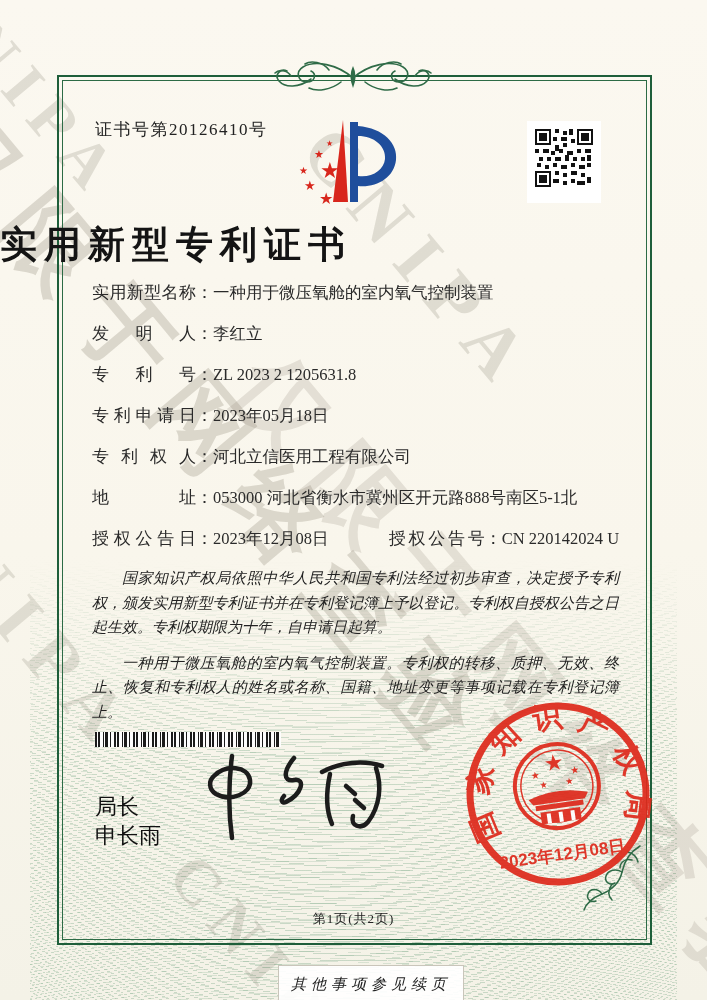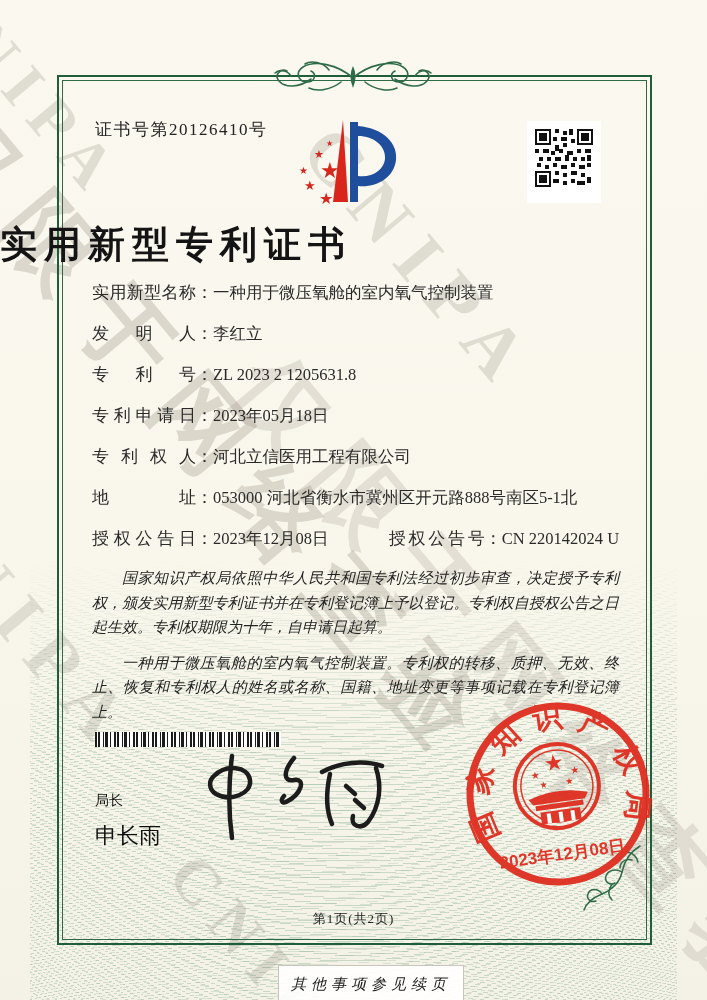--- a/index.html
+++ b/index.html
@@ -78,21 +78,21 @@
   .paragraphs p{margin:0 0 11px 0;text-indent:2em;}
   
   .barcode{
     position:absolute;left:95px;top:732px;width:186px;height:15px;z-index:4;
     background:repeating-linear-gradient(90deg,
       #1b1b1b 0 2px,#fdfdfd 2px 3px,#1b1b1b 3px 5px,#fdfdfd 5px 8px,
       #1b1b1b 8px 9px,#fdfdfd 9px 10px,#1b1b1b 10px 13px,#fdfdfd 13px 15px,
       #1b1b1b 15px 16px,#fdfdfd 16px 19px);
   }
   .sig-title{
-    position:absolute;left:95px;top:792px;font-size:14px;z-index:4;color:#111;
+    position:absolute;left:95px;top:792px;font-size:22px;z-index:4;color:#111;
     font-family:"Liberation Sans","DejaVu Sans",sans-serif;
     text-align:right;
   }
   .sig-name{
     position:absolute;left:95px;top:821px;font-size:22px;z-index:4;color:#111;
     font-family:"Liberation Sans","DejaVu Sans",sans-serif;
     text-align:right;
   }
   .signature-svg{position:absolute;left:198px;top:742px;z-index:5;}
   

